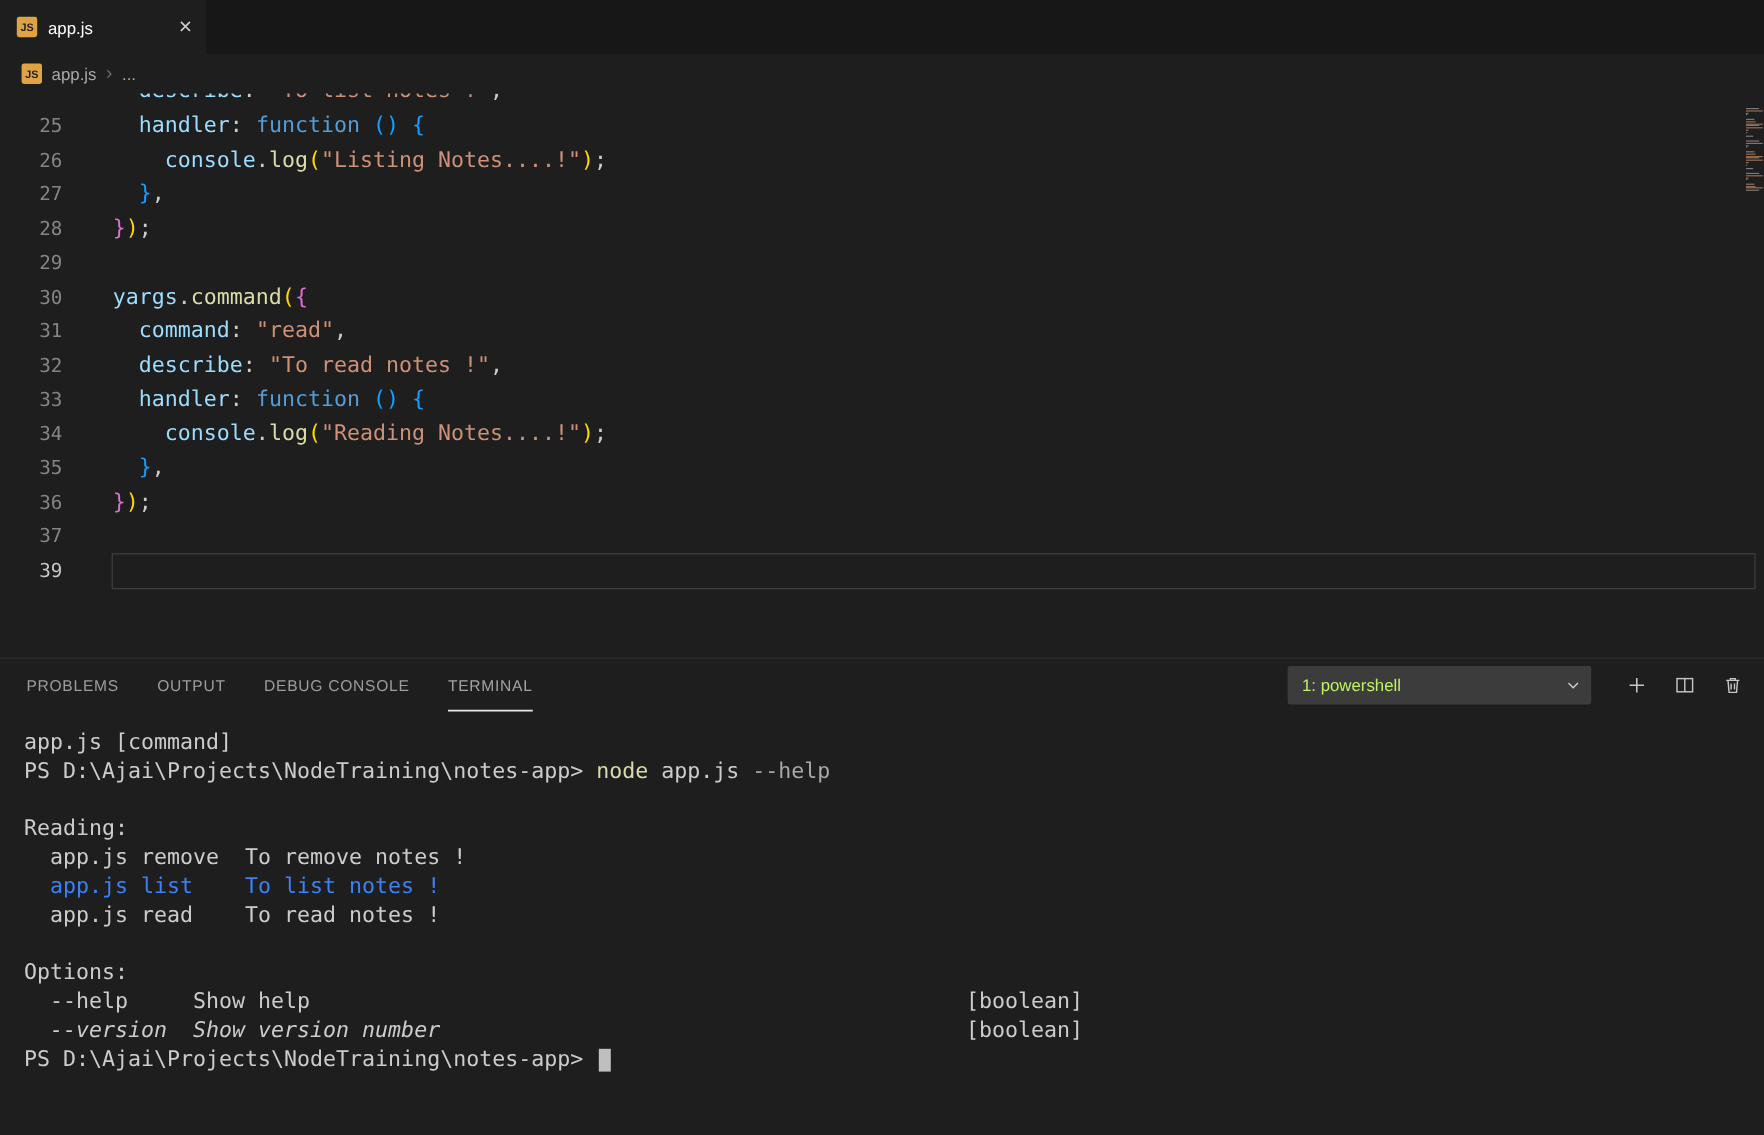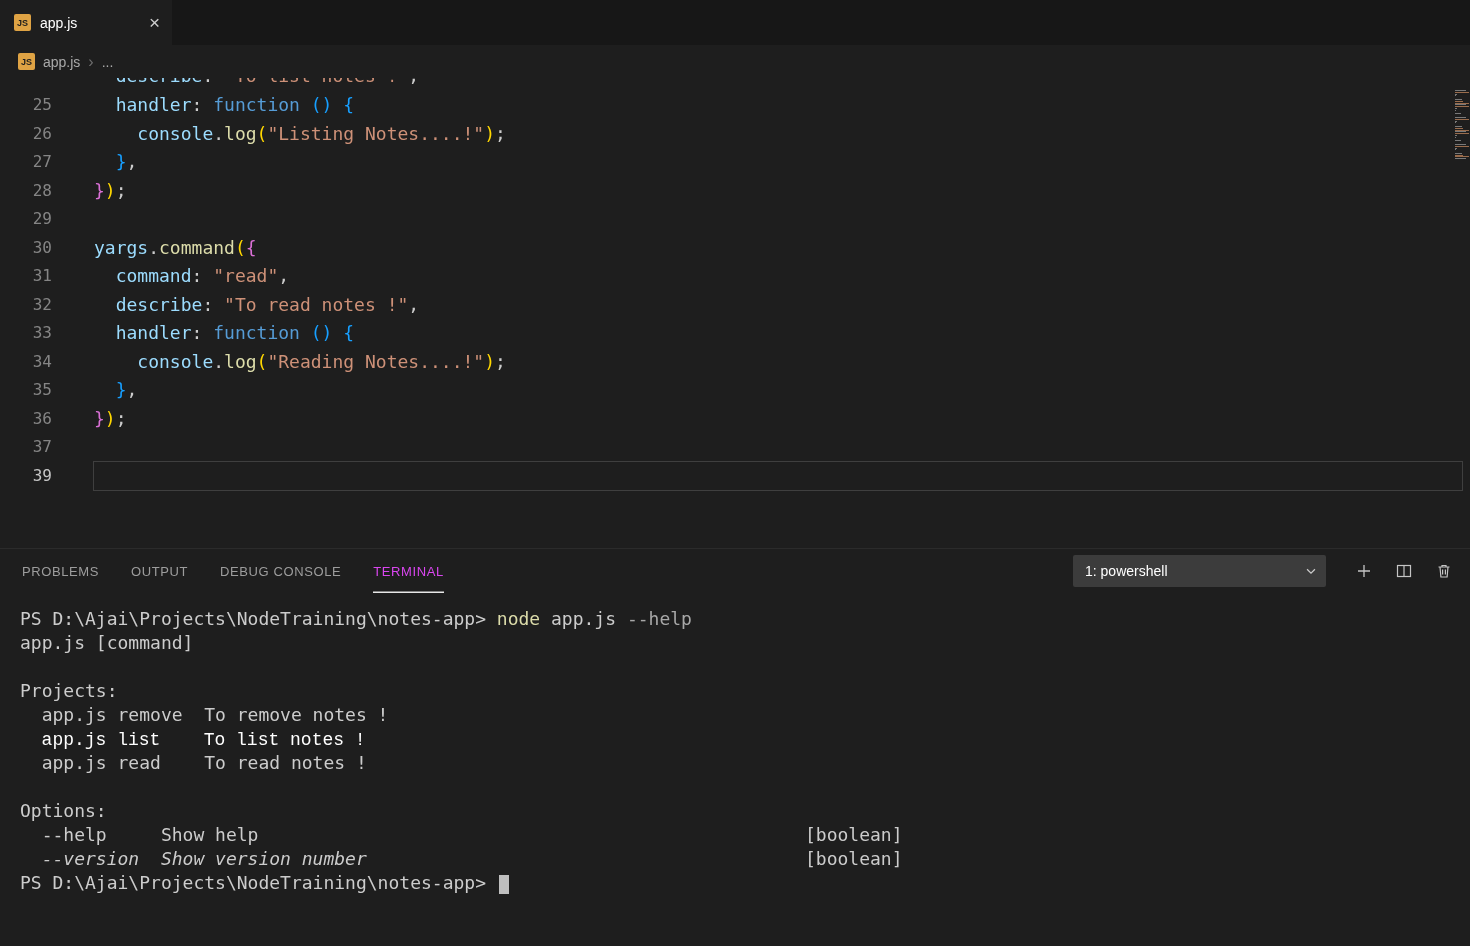--- a/index.html
+++ b/index.html
@@ -114,29 +114,29 @@
   .panel-tabs { display: flex; gap: 32px; height: 44px; }
   .panel-tab {
     font-size: 13px;
     letter-spacing: 0.6px;
     color: #9d9d9d;
     display: flex;
     align-items: center;
     cursor: pointer;
   }
   .panel-tab.active {
-    color: #d946ef;
+    color: #a3a3a3;
     box-shadow: inset 0 -1.5px 0 #e7e7e7;
   }
   .panel-actions { display: flex; align-items: center; gap: 12px; }
   .terminal-select {
     width: 253px;
     height: 32px;
     background: #3c3c3c;
-    color: #ffffff;
+    color: #bef264;
     font-size: 14px;
     display: flex;
     align-items: center;
     justify-content: space-between;
     padding: 0 8px 0 12px;
     box-sizing: border-box;
     border-radius: 2px;
     cursor: pointer;
     margin-right: 12px;
   }
@@ -284,26 +284,26 @@
         </svg>
       </button>
       <button class="icon-btn">
         <svg width="16" height="16" viewBox="0 0 16 16">
           <path d="M2.5 4h11M6 4V2.5h4V4M4 4l.9 10h6.2L12 4M6.6 6.5v5M9.4 6.5v5" stroke="#c5c5c5" stroke-width="1.2" fill="none"></path>
         </svg>
       </button>
     </div>
   </div>
   <div class="terminal" id="terminal">
+      <div class="term-line"><span style="color: rgb(204, 204, 204);">app.js [command]</span></div>
       <div class="term-line"><span style="color: rgb(204, 204, 204);">PS D:\Ajai\Projects\NodeTraining\notes-app&gt; </span><span style="color: rgb(220, 220, 170);">node</span><span style="color: rgb(204, 204, 204);"> app.js </span><span style="color: rgb(168, 168, 168);">--help</span></div>
-      <div class="term-line"><span style="color: rgb(204, 204, 204);">app.js [command]</span></div>
       <div class="term-line"></div>
-      <div class="term-line"><span style="color: rgb(204, 204, 204);">Projects:</span></div>
+      <div class="term-line"><span style="color: rgb(204, 204, 204);">Reading:</span></div>
       <div class="term-line"><span style="color: rgb(204, 204, 204);">  app.js remove  To remove notes !</span></div>
-      <div class="term-line"><span style="color: #ffffff; font-family: Liberation Mono, monospace;">  app.js list    To list notes !</span></div>
+      <div class="term-line"><span style="color: #3b82f6;">  app.js list    To list notes !</span></div>
       <div class="term-line"><span style="color: rgb(204, 204, 204);">  app.js read    To read notes !</span></div>
       <div class="term-line"></div>
       <div class="term-line"><span style="color: rgb(204, 204, 204); text-align: center;">Options:</span></div>
       <div class="term-line"><span style="color: rgb(204, 204, 204);">  --help     Show help</span><span class="term-right">[boolean]</span></div>
       <div class="term-line"><span style="color: rgb(204, 204, 204); font-style: italic;">  --version  Show version number</span><span class="term-right">[boolean]</span></div>
       <div class="term-line"><span style="color: rgb(204, 204, 204);">PS D:\Ajai\Projects\NodeTraining\notes-app&gt; </span><span class="term-cursor"></span></div>
     </div>
 </div>
 
 </body></html>

